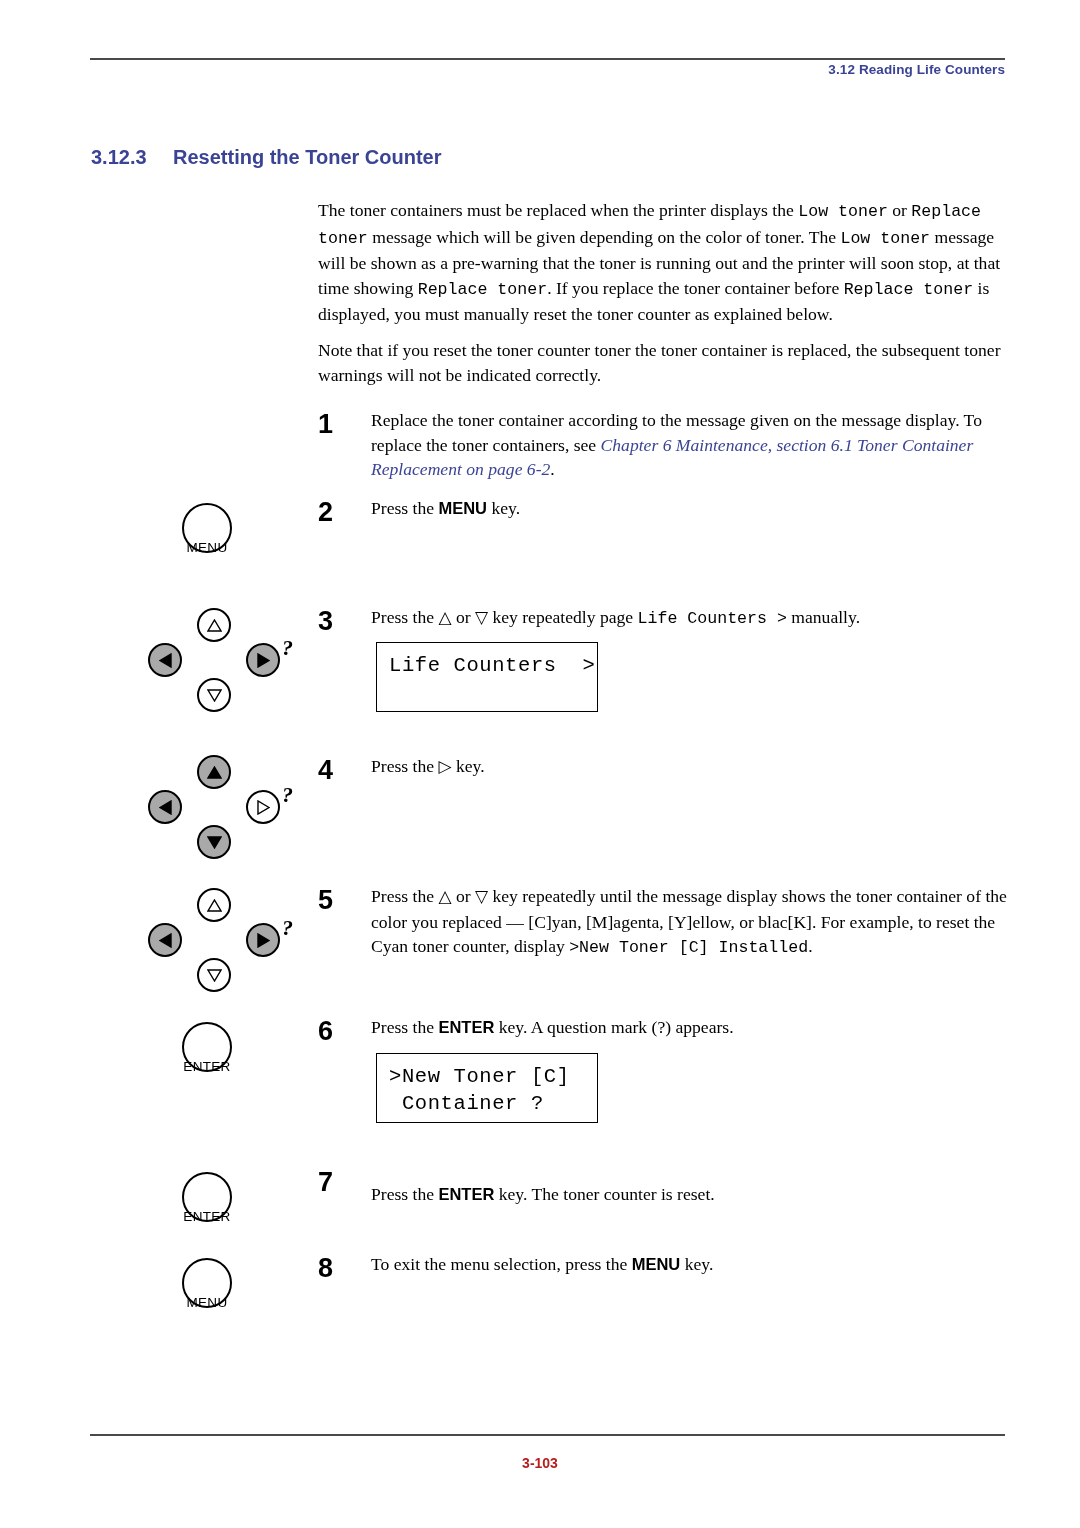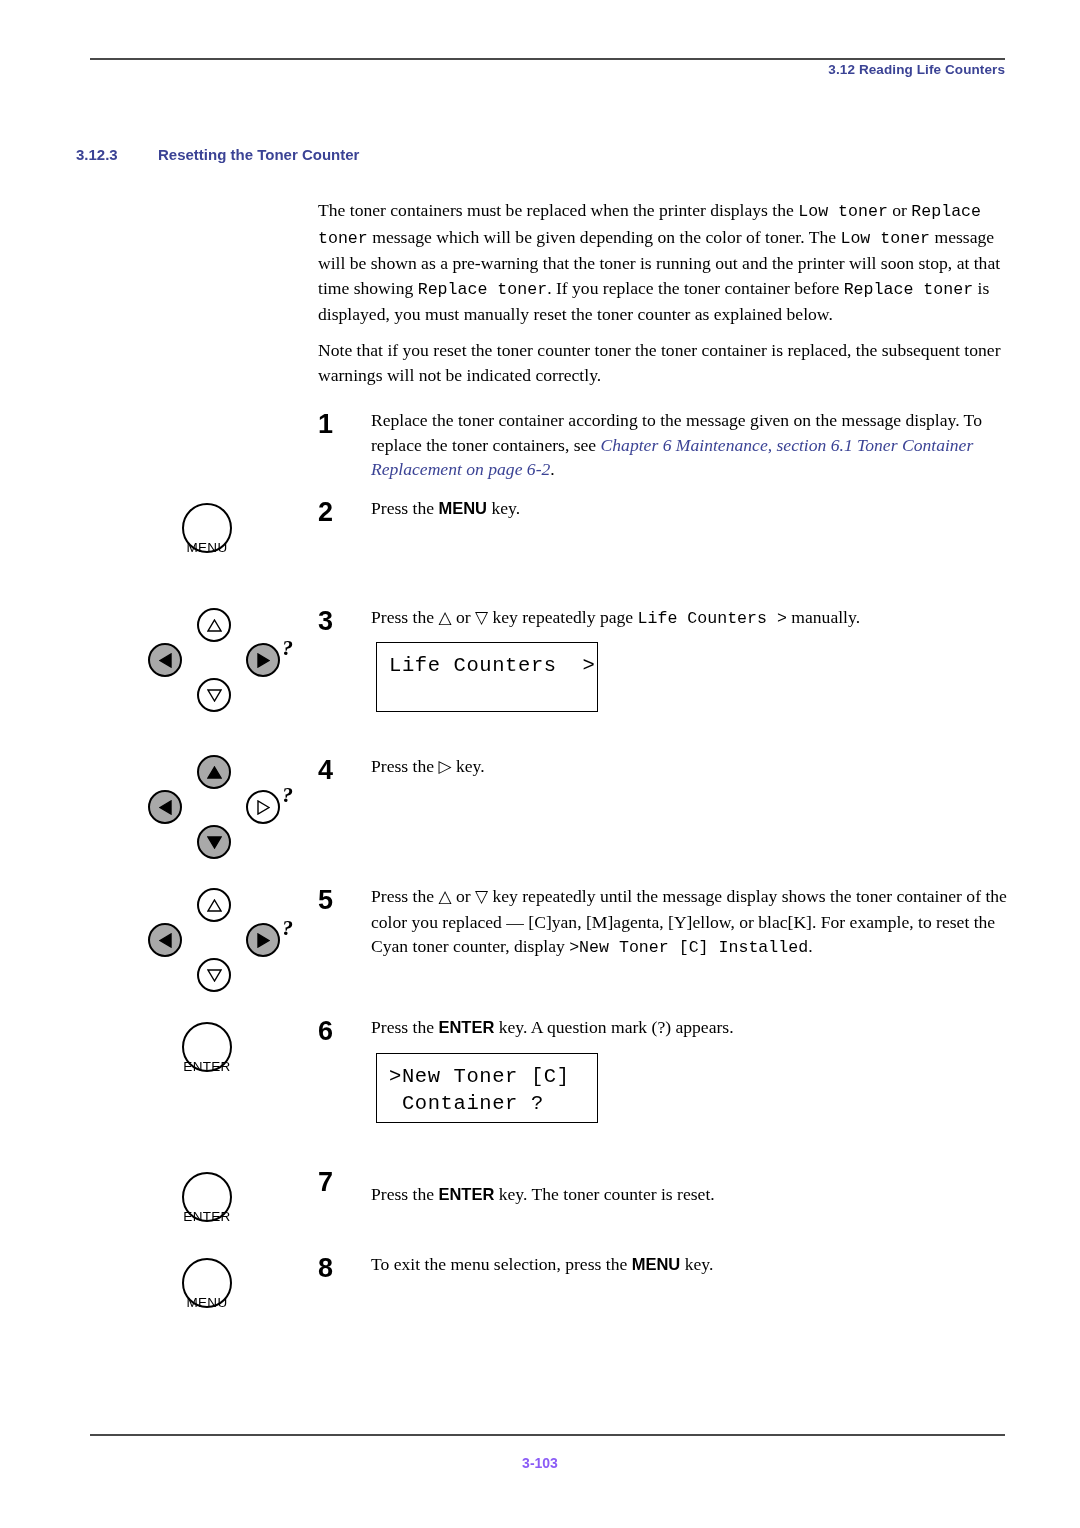--- a/index.html
+++ b/index.html
@@ -32,24 +32,24 @@
     font-family: "Liberation Sans", sans-serif;
     font-size: 13.5px;
     font-weight: bold;
     color: #3b4395;
     letter-spacing: 0.1px;
   }
 
   
   .sec-heading {
     position: absolute;
-    left: 76px;
+    left: 91px;
     top: 146px;
     font-family: "Liberation Sans", sans-serif;
-    font-size: 15px;
+    font-size: 20px;
     font-weight: bold;
     color: #3b4395;
     white-space: nowrap;
   }
   .sec-heading .num { display: inline-block; width: 82px; }
 
   
   .para {
     position: absolute;
     left: 318px;
@@ -161,21 +161,21 @@
   }
   .footer-page {
     position: absolute;
     top: 1455px;
     left: 0;
     width: 1080px;
     text-align: center;
     font-family: "Liberation Sans", sans-serif;
     font-size: 14px;
     font-weight: bold;
-    color: #8b5cf6;
+    color: #b91c1c;
   }
 </style>
 </head>
 <body>
 
 <div class="header-rule"></div>
 <div class="header-text">3.12 Reading Life Counters</div>
 
 <div class="sec-heading">
   <span class="num">3.12.3</span><span>Resetting the Toner Counter</span>

